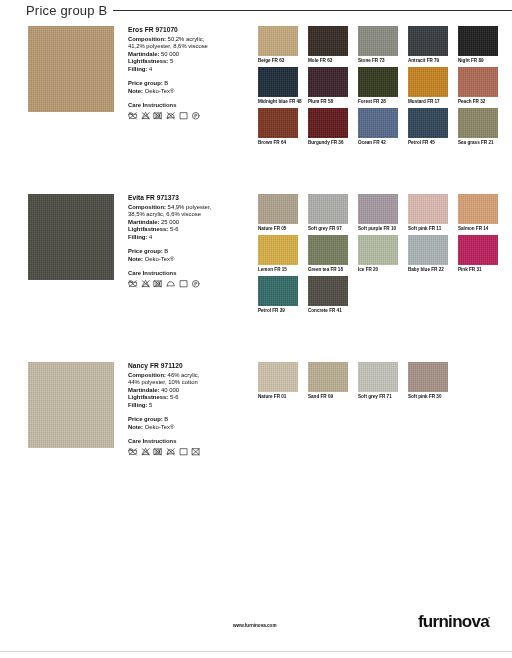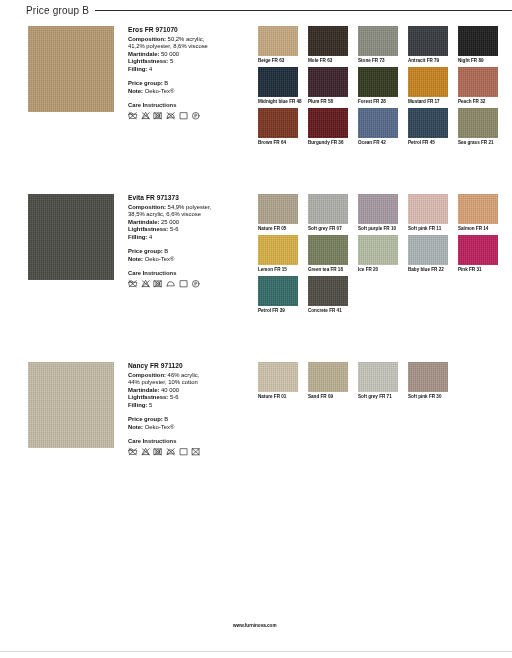--- a/index.html
+++ b/index.html
@@ -12,21 +12,21 @@
     position: relative;
     overflow: hidden;
   }
 
   
   .page-header {
     position: absolute; left: 0; top: 0; width: 512px; height: 20px;
     display: flex; align-items: center;
   }
   .page-header .title {
-    font-size: 10px; color: #2b2b2b; letter-spacing: .2px;
+    font-size: 13px; color: #2b2b2b; letter-spacing: .2px;
     padding-left: 26px; white-space: nowrap;
   }
   .page-header .rule {
     flex: 1; height: 1px; background: #2b2b2b; margin-left: 6px; margin-right: 0px;
   }
 
   
   .product {
     position: absolute; left: 0; width: 512px;
   }
@@ -405,14 +405,15 @@
       </div>
       <div class="swatch">
         <div class="chip" style="background:repeating-linear-gradient(90deg, rgba(255,255,255,.055) 0 1px, rgba(0,0,0,.055) 1px 2px),repeating-linear-gradient(0deg, rgba(255,255,255,.05) 0 1px, rgba(0,0,0,.05) 1px 2px),#a8948a"></div>
         <div class="cap">Soft pink FR 30</div>
       </div>
     </div>
 </div>
 
 <div class="footer">
   <div class="url">www.furninova.com</div>
+  <div class="logo"><span>furninova</span><span class="dot">·</span></div>
   <div class="bottom-rule"></div>
 </div>
 
 </body></html>

